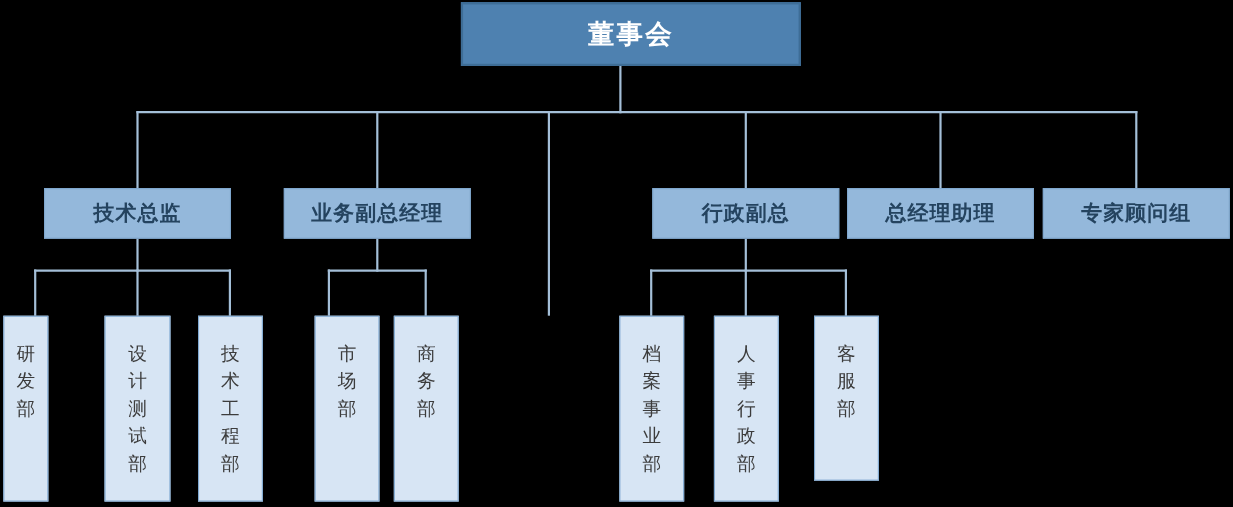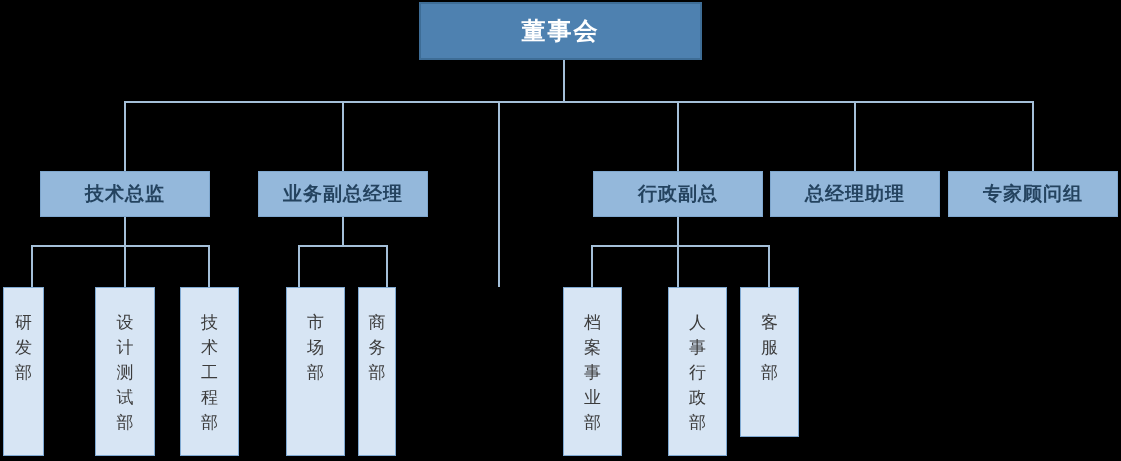--- a/index.html
+++ b/index.html
@@ -105,21 +105,21 @@
     <line x1="299" y1="245" x2="299" y2="287"></line>
     <line x1="387" y1="245" x2="387" y2="287"></line>
 
     <line x1="678" y1="217" x2="678" y2="247"></line>
     <line x1="591" y1="246" x2="770" y2="246"></line>
     <line x1="592" y1="245" x2="592" y2="287"></line>
     <line x1="678" y1="245" x2="678" y2="287"></line>
     <line x1="769" y1="245" x2="769" y2="287"></line>
   </svg>
 
-  <div class="node root" style="left:419px; top:2px; width:283px; height:58px;">
+  <div class="node root" style="left:419px; top:2px; width:309px; height:58px;">
     <span>董事会</span>
   </div>
 
   <div class="node l2" style="left:40px; top:171px; width:170px; height:46px;">
     <span>技术总监</span>
   </div>
   <div class="node l2" style="left:258px; top:171px; width:170px; height:46px;">
     <span>业务副总经理</span>
   </div>
   <div class="node l2" style="left:593px; top:171px; width:170px; height:46px;">
@@ -137,26 +137,26 @@
   </div>
   <div class="node l3" style="left:95px; top:287px; width:60px; height:169px;">
     <span class="v-label">设计测试部</span>
   </div>
   <div class="node l3" style="left:180px; top:287px; width:59px; height:169px;">
     <span class="v-label">技术工程部</span>
   </div>
   <div class="node l3" style="left:286px; top:287px; width:59px; height:169px;">
     <span class="v-label">市场部</span>
   </div>
-  <div class="node l3" style="left:358px; top:287px; width:38px; height:169px;">
+  <div class="node l3" style="left:358px; top:287px; width:59px; height:169px;">
     <span class="v-label">商务部</span>
   </div>
   <div class="node l3" style="left:563px; top:287px; width:59px; height:169px;">
     <span class="v-label">档案事业部</span>
   </div>
-  <div class="node l3" style="left:668px; top:287px; width:59px; height:169px;">
+  <div class="node l3" style="left:649px; top:287px; width:59px; height:169px;">
     <span class="v-label">人事行政部</span>
   </div>
   <div class="node l3" style="left:740px; top:287px; width:59px; height:150px;">
     <span class="v-label">客服部</span>
   </div>
 
 </div>
 
 </body></html>

